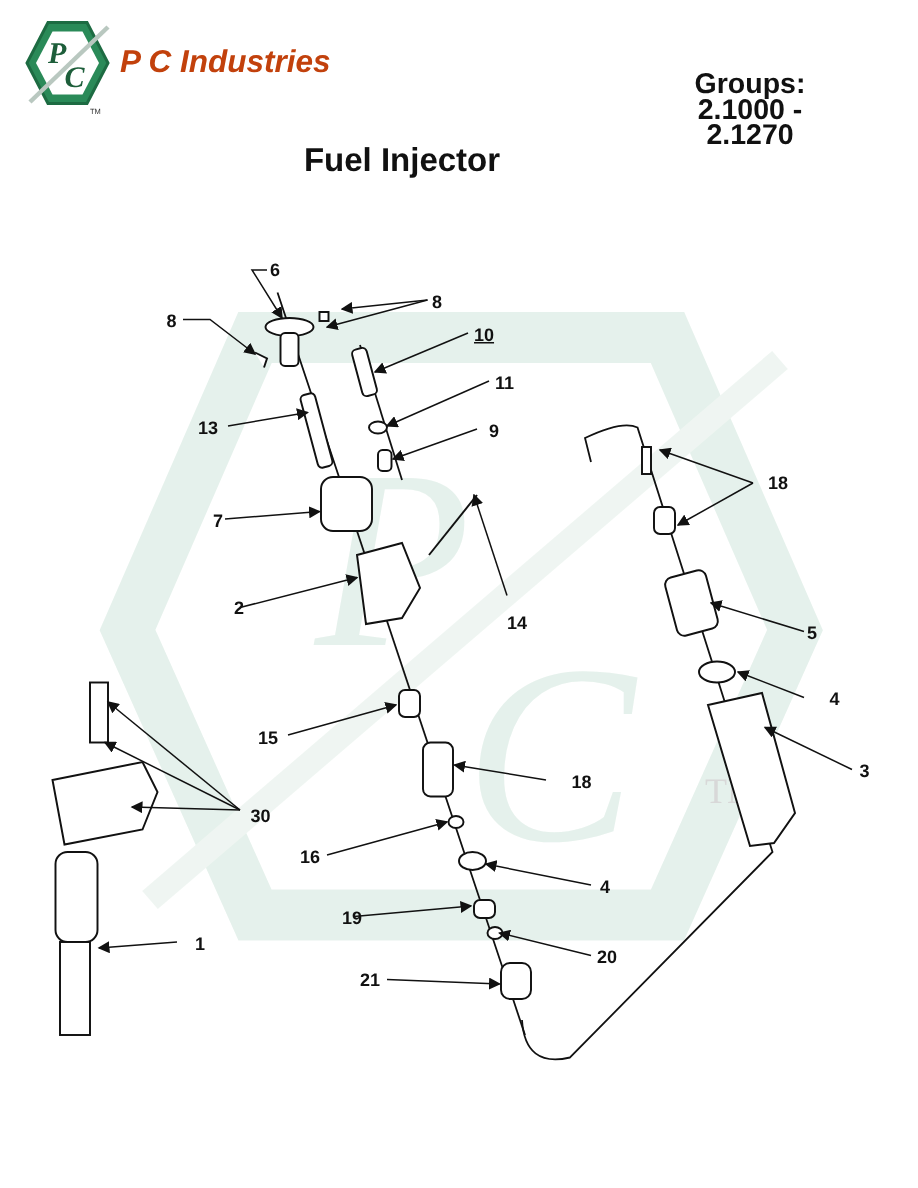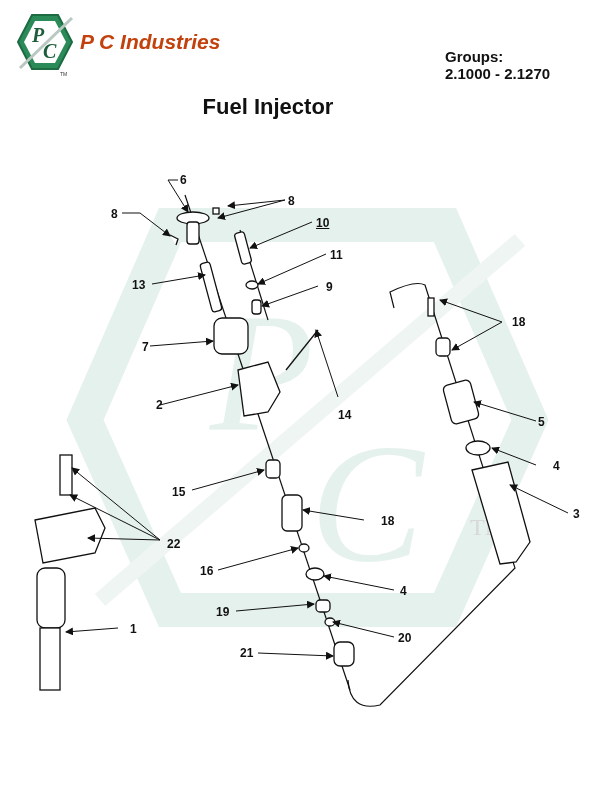--- a/index.html
+++ b/index.html
@@ -1,19 +1,19 @@
 <!DOCTYPE html>
 <html><head>
 <meta charset="utf-8">
 <style>
   html,body{margin:0;padding:0;background:#fff;}
   body{width:612px;height:792px;position:relative;overflow:hidden;font-family:"Liberation Sans",sans-serif;}
   .abs{position:absolute;}
   #brand-name{left:80px;top:30px;font-size:21px;font-weight:bold;font-style:italic;color:#c2410c;}
-  #groups{left:445px;top:48px;width:110px;font-size:15px;font-weight:bold;color:#111;line-height:17px;}
+  #groups{left:445px;top:48px;width:110px;text-align:center;font-size:19px;font-weight:bold;color:#111;line-height:17px;}
   #title{left:0;top:94px;width:536px;text-align:center;font-size:22px;font-weight:bold;color:#111;}
   .callout{font-size:12px;font-weight:bold;color:#111;}
   svg{position:absolute;left:0;top:0;}
 </style>
 </head>
 <body>
 
 <svg width="80" height="80" style="left:10px;top:10px;">
   <polygon points="22,5 48,5 62,32 48,59 22,59 8,32" fill="#2a8a58" stroke="#1d6b42" stroke-width="2"></polygon>
   <polygon points="25,11 45,11 56,32 45,53 25,53 14,32" fill="#fff"></polygon>
@@ -120,19 +120,19 @@
 <div class="abs callout" style="left:132px;top:278px;">13</div>
 <div class="abs callout" style="left:142px;top:340px;">7</div>
 <div class="abs callout" style="left:156px;top:398px;">2</div>
 <div class="abs callout" style="left:338px;top:408px;">14</div>
 <div class="abs callout" style="left:512px;top:315px;">18</div>
 <div class="abs callout" style="left:538px;top:415px;">5</div>
 <div class="abs callout" style="left:553px;top:459px;">4</div>
 <div class="abs callout" style="left:573px;top:507px;">3</div>
 <div class="abs callout" style="left:172px;top:485px;">15</div>
 <div class="abs callout" style="left:381px;top:514px;">18</div>
-<div class="abs callout" style="left:167px;top:537px;">22</div>
+<div class="abs callout" style="left:167px;top:537px;">30</div>
 <div class="abs callout" style="left:200px;top:564px;">16</div>
 <div class="abs callout" style="left:400px;top:584px;">4</div>
-<div class="abs callout" style="left:216px;top:605px;text-align:right;">19</div>
+<div class="abs callout" style="left:228px;top:605px;text-align:right;">19</div>
 <div class="abs callout" style="left:398px;top:631px;">20</div>
 <div class="abs callout" style="left:240px;top:646px;">21</div>
 <div class="abs callout" style="left:130px;top:622px;">1</div>
 
 </body></html>

